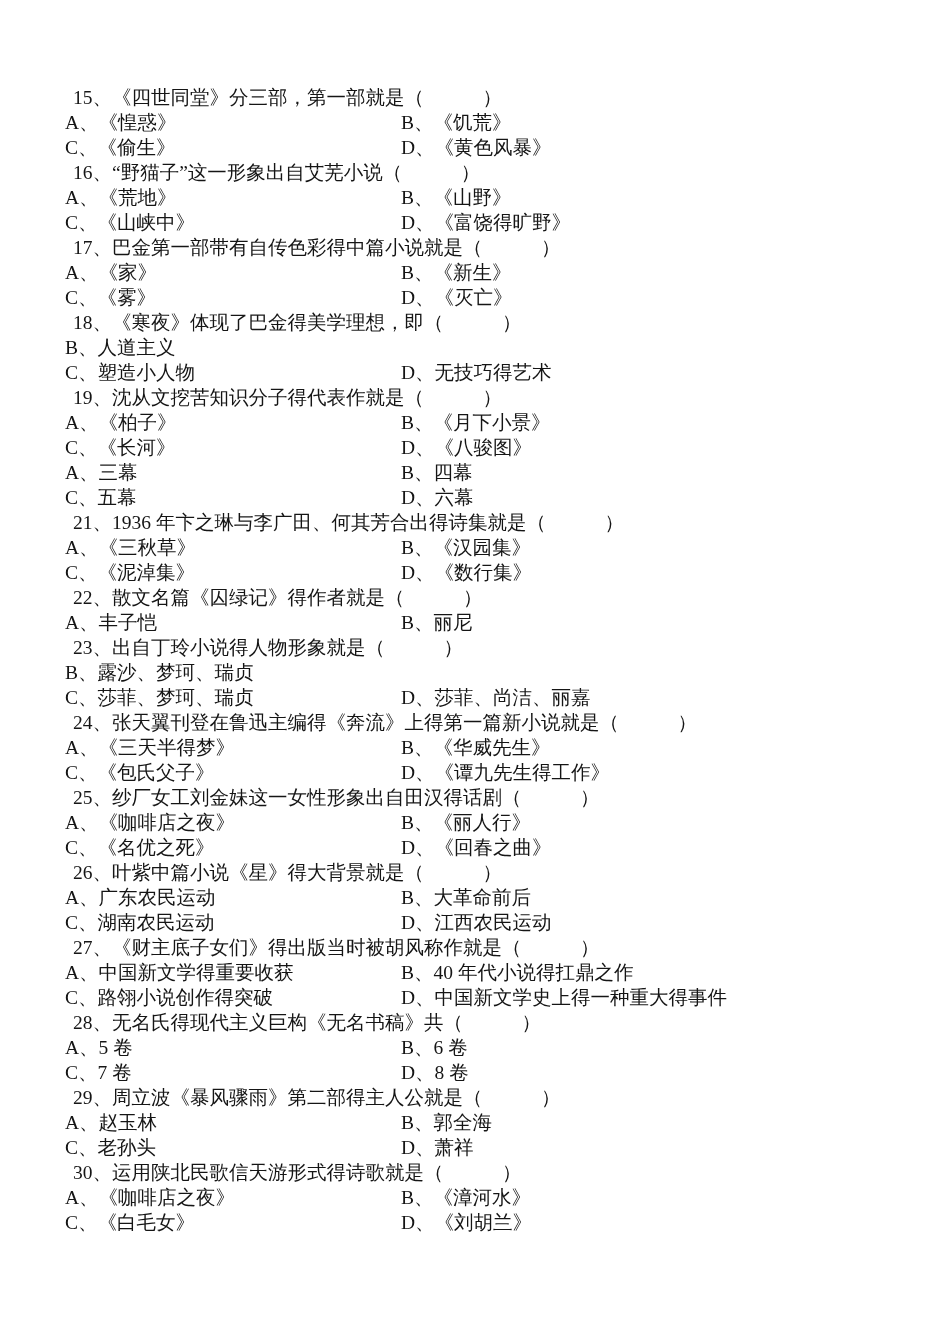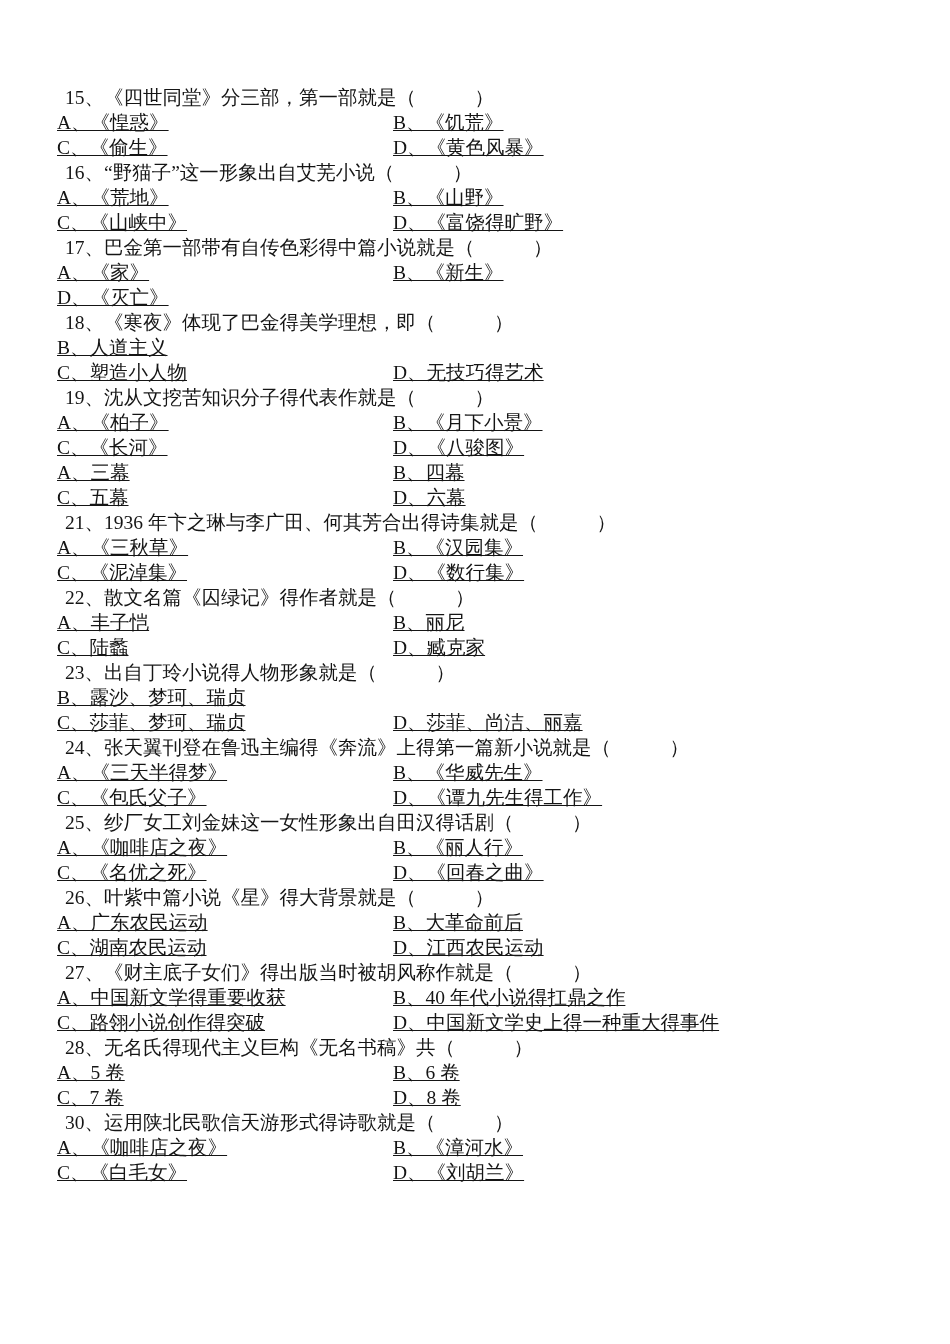--- a/index.html
+++ b/index.html
@@ -12,27 +12,28 @@
   .page {
     box-sizing: border-box;
     width: 890px;
     height: 1344px;
     padding: 85px 30px 0 57px;
     background: #ffffff;
     font-family: "Liberation Serif", "DejaVu Serif", serif;
     font-size: 19.5px;
     line-height: 25px;
     color: #151515;
+    margin-left: 8px;
   }
   .qblock { }
   .stem {
     padding-left: 8px;
     white-space: pre-wrap;
   }
-  .opt-row { display: flex; text-decoration: underline; }
+  .opt-row { display: flex; }
   .opt-left {
     flex: 0 0 336px;
     white-space: pre-wrap;
   }
   .opt-right {
     flex: 1;
     white-space: pre-wrap;
   }
 </style>
 </head>
@@ -62,20 +63,21 @@
           <div class="opt-right">D、《富饶得旷野》</div>
         </div>
       </div>
       <div class="qblock">
         <div class="stem"><span>17、</span><span>巴金第一部带有自传色彩得中篇小说就是（　　　）</span></div>
         <div class="opt-row">
           <div class="opt-left">A、《家》</div>
           <div class="opt-right">B、《新生》</div>
         </div>
         <div class="opt-row">
+          <div class="opt-left">C、《雾》</div>
           <div class="opt-right">D、《灭亡》</div>
         </div>
       </div>
       <div class="qblock">
         <div class="stem"><span>18、</span><span>《寒夜》体现了巴金得美学理想，即（　　　）</span></div>
         <div class="opt-row">
           <div class="opt-right">B、人道主义</div>
         </div>
         <div class="opt-row">
           <div class="opt-left">C、塑造小人物</div>
@@ -113,24 +115,20 @@
           <div class="opt-left">C、《泥淖集》</div>
           <div class="opt-right">D、《数行集》</div>
         </div>
       </div>
       <div class="qblock">
         <div class="stem"><span>22、</span><span>散文名篇《囚绿记》得作者就是（　　　）</span></div>
         <div class="opt-row">
           <div class="opt-left">A、丰子恺</div>
           <div class="opt-right">B、丽尼</div>
         </div>
-        <div class="opt-row">
-          <div class="opt-left">C、陆蠡</div>
-          <div class="opt-right">D、臧克家</div>
-        </div>
       </div>
       <div class="qblock">
         <div class="stem"><span>23、</span><span>出自丁玲小说得人物形象就是（　　　）</span></div>
         <div class="opt-row">
           <div class="opt-right">B、露沙、梦珂、瑞贞</div>
         </div>
         <div class="opt-row">
           <div class="opt-left">C、莎菲、梦珂、瑞贞</div>
           <div class="opt-right">D、莎菲、尚洁、丽嘉</div>
         </div>
@@ -181,20 +179,31 @@
       </div>
       <div class="qblock">
         <div class="stem"><span>28、</span><span>无名氏得现代主义巨构《无名书稿》共（　　　）</span></div>
         <div class="opt-row">
           <div class="opt-left">A、5 卷</div>
           <div class="opt-right">B、6 卷</div>
         </div>
         <div class="opt-row">
           <div class="opt-left">C、7 卷</div>
           <div class="opt-right">D、8 卷</div>
+        </div>
+      </div>
+      <div class="qblock">
+        <div class="stem"><span>29、</span><span>周立波《暴风骤雨》第二部得主人公就是（　　　）</span></div>
+        <div class="opt-row">
+          <div class="opt-left">A、赵玉林</div>
+          <div class="opt-right">B、郭全海</div>
+        </div>
+        <div class="opt-row">
+          <div class="opt-left">C、老孙头</div>
+          <div class="opt-right">D、萧祥</div>
         </div>
       </div>
       <div class="qblock">
         <div class="stem"><span>30、</span><span>运用陕北民歌信天游形式得诗歌就是（　　　）</span></div>
         <div class="opt-row">
           <div class="opt-left">A、《咖啡店之夜》</div>
           <div class="opt-right">B、《漳河水》</div>
         </div>
         <div class="opt-row">
           <div class="opt-left">C、《白毛女》</div>

